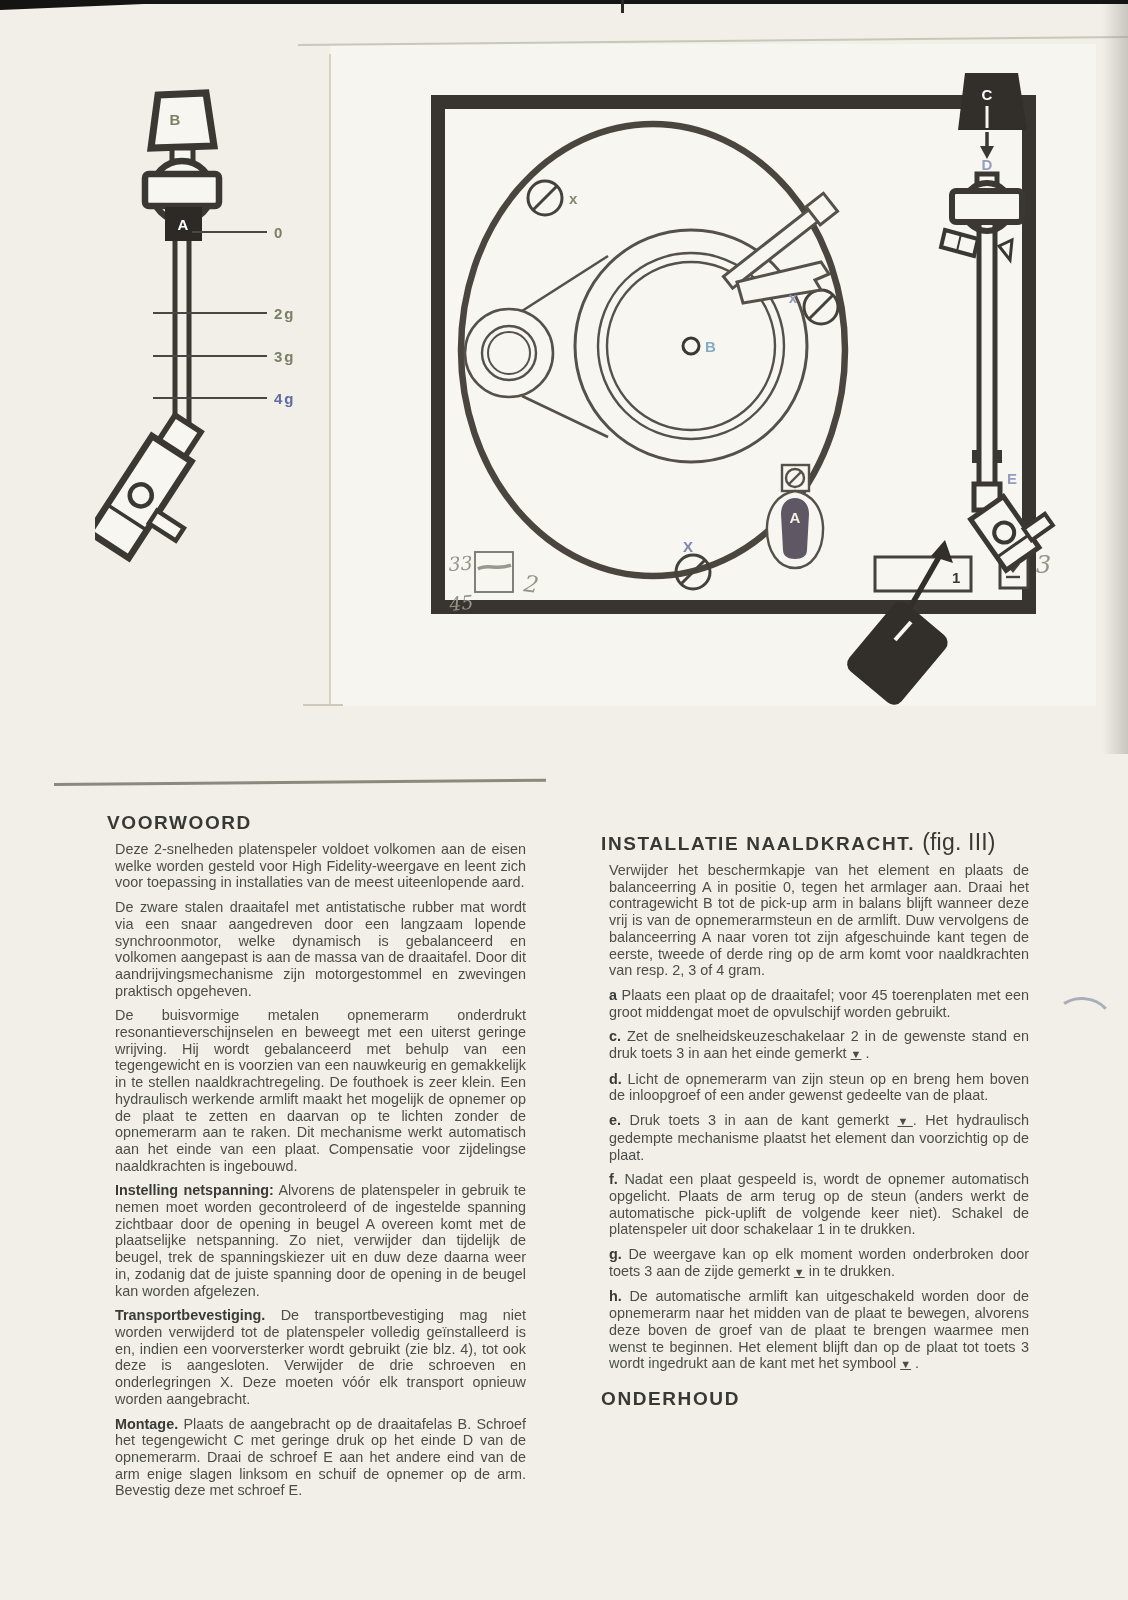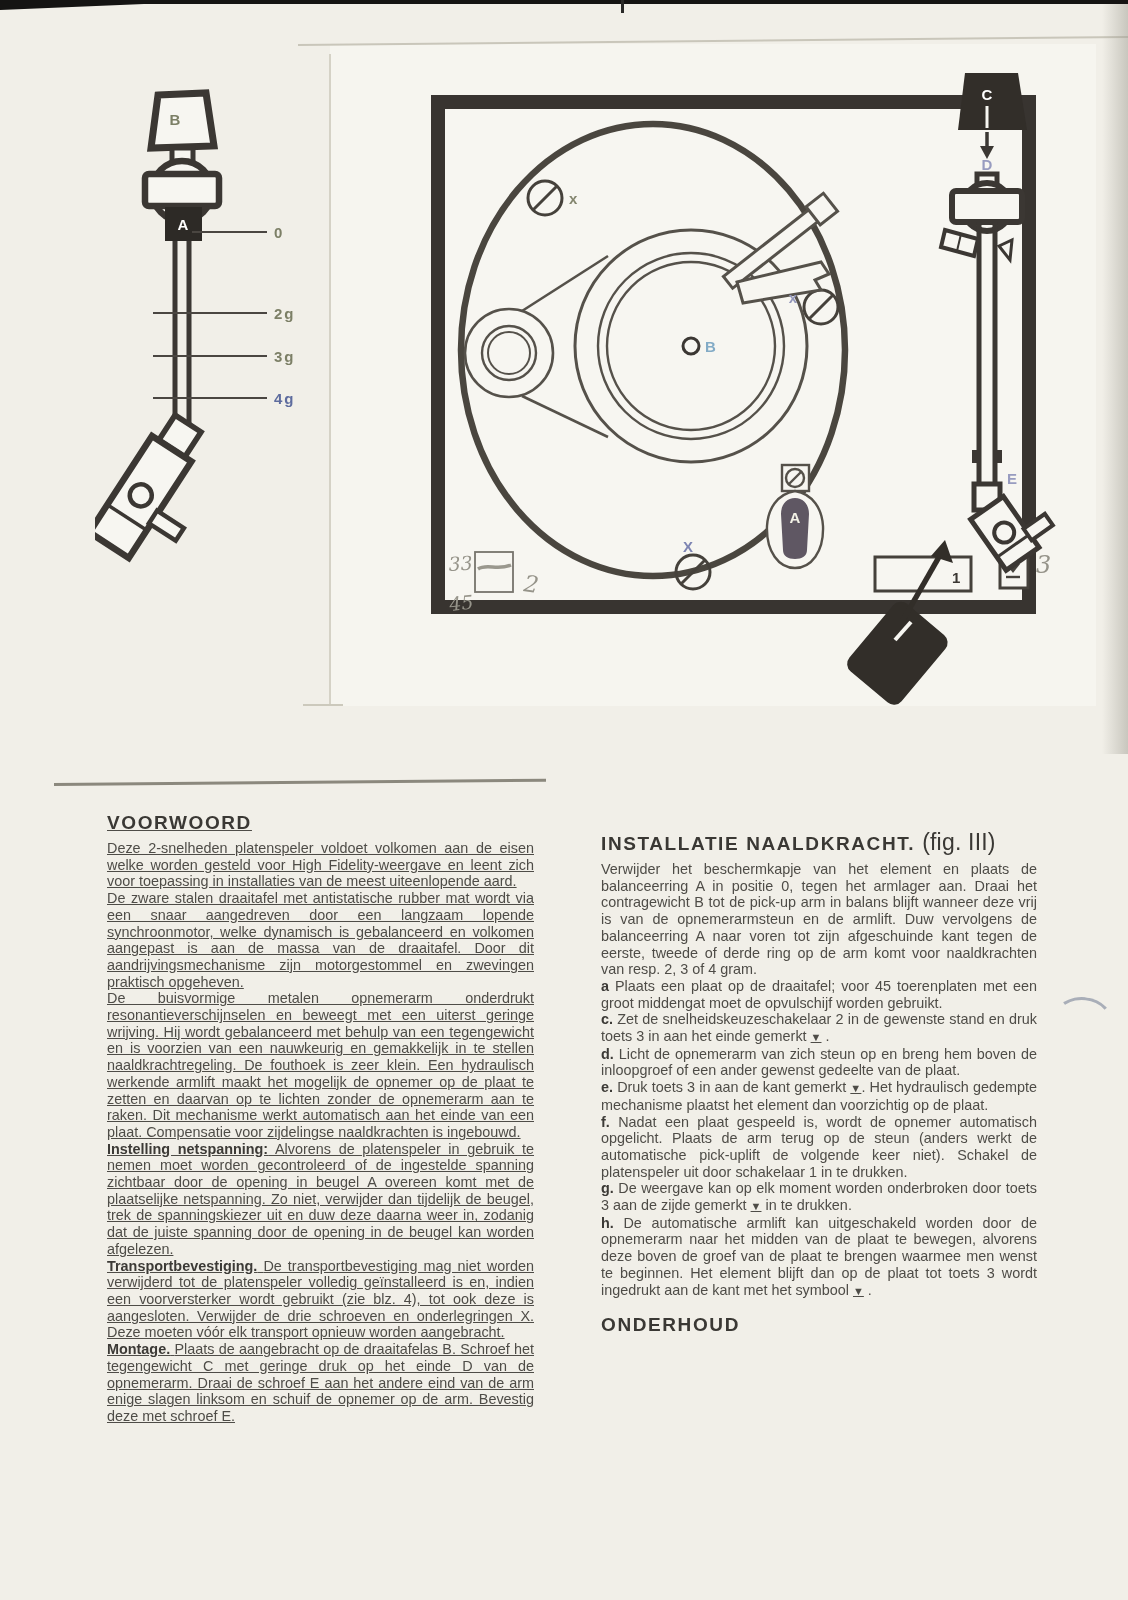--- a/index.html
+++ b/index.html
@@ -13,23 +13,23 @@
   .paper-edge{position:absolute;left:298px;top:44px;width:832px;height:1.5px;background:#c9c6ba;transform:rotate(-0.55deg);transform-origin:left center;}
   .panel-vline{position:absolute;left:329px;top:54px;width:1.5px;height:650px;background:#d5d2c6;}
   .panel-bline{position:absolute;left:303px;top:704px;width:40px;height:1.5px;background:#ccc9bc;}
   .text-rule{position:absolute;left:54px;top:783px;width:492px;height:2.5px;background:#8b887d;transform:rotate(-0.5deg);transform-origin:left center;}
   .right-shade{position:absolute;right:0;top:4px;width:26px;height:750px;background:linear-gradient(to right,rgba(168,166,156,0),rgba(160,158,148,0.5));}
   .arc-artifact{position:absolute;left:1053px;top:997px;width:54px;height:44px;border:3px solid transparent;border-top-color:#a9aeb8;border-radius:50%;transform:rotate(7deg);}
   .fig-left{position:absolute;left:95px;top:85px;}
   .fig-main{position:absolute;left:425px;top:60px;}
   
   .col{position:absolute;text-align:justify;color:#4e4c47;font-size:14.4px;line-height:16.7px;}
-  .col-left{left:107px;top:812px;width:427px;text-decoration:underline;}
+  .col-left{left:107px;top:812px;width:427px;}
   .col-right{left:601px;top:832px;width:436px;}
-  .col p{margin:0;}
+  .col p{margin:8px;}
   .col h2{font-size:19px;line-height:21px;letter-spacing:1.6px;color:#3a3834;margin:0 0 7px 0;font-weight:bold;}
   .col h2 .fig-ref{font-weight:normal;letter-spacing:0.2px;font-size:23px;}
   .mt{margin-top:22px !important;}
   .mt-s{margin-top:15px !important;}
   b.lead{color:#3c3a36;}
   .dsym{font-size:11px;text-decoration:underline;letter-spacing:0;}
   
   text.lbl{font-family:"Liberation Sans",sans-serif;font-weight:bold;font-size:15px;}
   text.hand{font-family:"DejaVu Serif",serif;font-style:italic;fill:#96948a;}
 </style>
@@ -196,21 +196,21 @@
   </div>
 
   <div class="col col-right">
     <section>
       <h2><span>INSTALLATIE NAALDKRACHT.</span> <span class="fig-ref">(fig. III)</span></h2>
       <p class="body">Verwijder het beschermkapje van het element en plaats de balanceerring A in positie 0, tegen het armlager aan. Draai het contragewicht B tot de pick-up arm in balans blijft wanneer deze vrij is van de opnemerarmsteun en de armlift. Duw vervolgens de balanceerring A naar voren tot zijn afgeschuinde kant tegen de eerste, tweede of derde ring op de arm komt voor naaldkrachten van resp. 2, 3 of 4 gram.</p>
     </section>
     <section>
       <p class="body step"><b class="lead">a</b> <span class="rich">Plaats een plaat op de draaitafel; voor 45 toerenplaten met een groot middengat moet de opvulschijf worden gebruikt.</span></p>
       <p class="body step"><b class="lead">c.</b> <span class="rich">Zet de snelheidskeuzeschakelaar 2 in de gewenste stand en druk toets 3 in aan het einde gemerkt <span class="dsym">▼</span> .</span></p>
-      <p class="body step"><b class="lead">d.</b> <span class="rich">Licht de opnemerarm van zich steun op en breng hem boven de inloopgroef of een ander gewenst gedeelte van de plaat.</span></p>
+      <p class="body step"><b class="lead">d.</b> <span class="rich">Licht de opnemerarm van zijn steun op en breng hem boven de inloopgroef of een ander gewenst gedeelte van de plaat.</span></p>
       <p class="body step"><b class="lead">e.</b> <span class="rich">Druk toets 3 in aan de kant gemerkt <span class="dsym">▼</span>. Het hydraulisch gedempte mechanisme plaatst het element dan voorzichtig op de plaat.</span></p>
       <p class="body step"><b class="lead">f.</b> <span class="rich">Nadat een plaat gespeeld is, wordt de opnemer automatisch opgelicht. Plaats de arm terug op de steun (anders werkt de automatische pick-uplift de volgende keer niet). Schakel de platenspeler uit door schakelaar 1 in te drukken.</span></p>
       <p class="body step"><b class="lead">g.</b> <span class="rich">De weergave kan op elk moment worden onderbroken door toets 3 aan de zijde gemerkt <span class="dsym">▼</span> in te drukken.</span></p>
       <p class="body step"><b class="lead">h.</b> <span class="rich">De automatische armlift kan uitgeschakeld worden door de opnemerarm naar het midden van de plaat te bewegen, alvorens deze boven de groef van de plaat te brengen waarmee men wenst te beginnen. Het element blijft dan op de plaat tot toets 3 wordt ingedrukt aan de kant met het symbool <span class="dsym">▼</span> .</span></p>
     </section>
     <section>
       <h2 class="mt-s">ONDERHOUD</h2>
     </section>
   </div>
 

